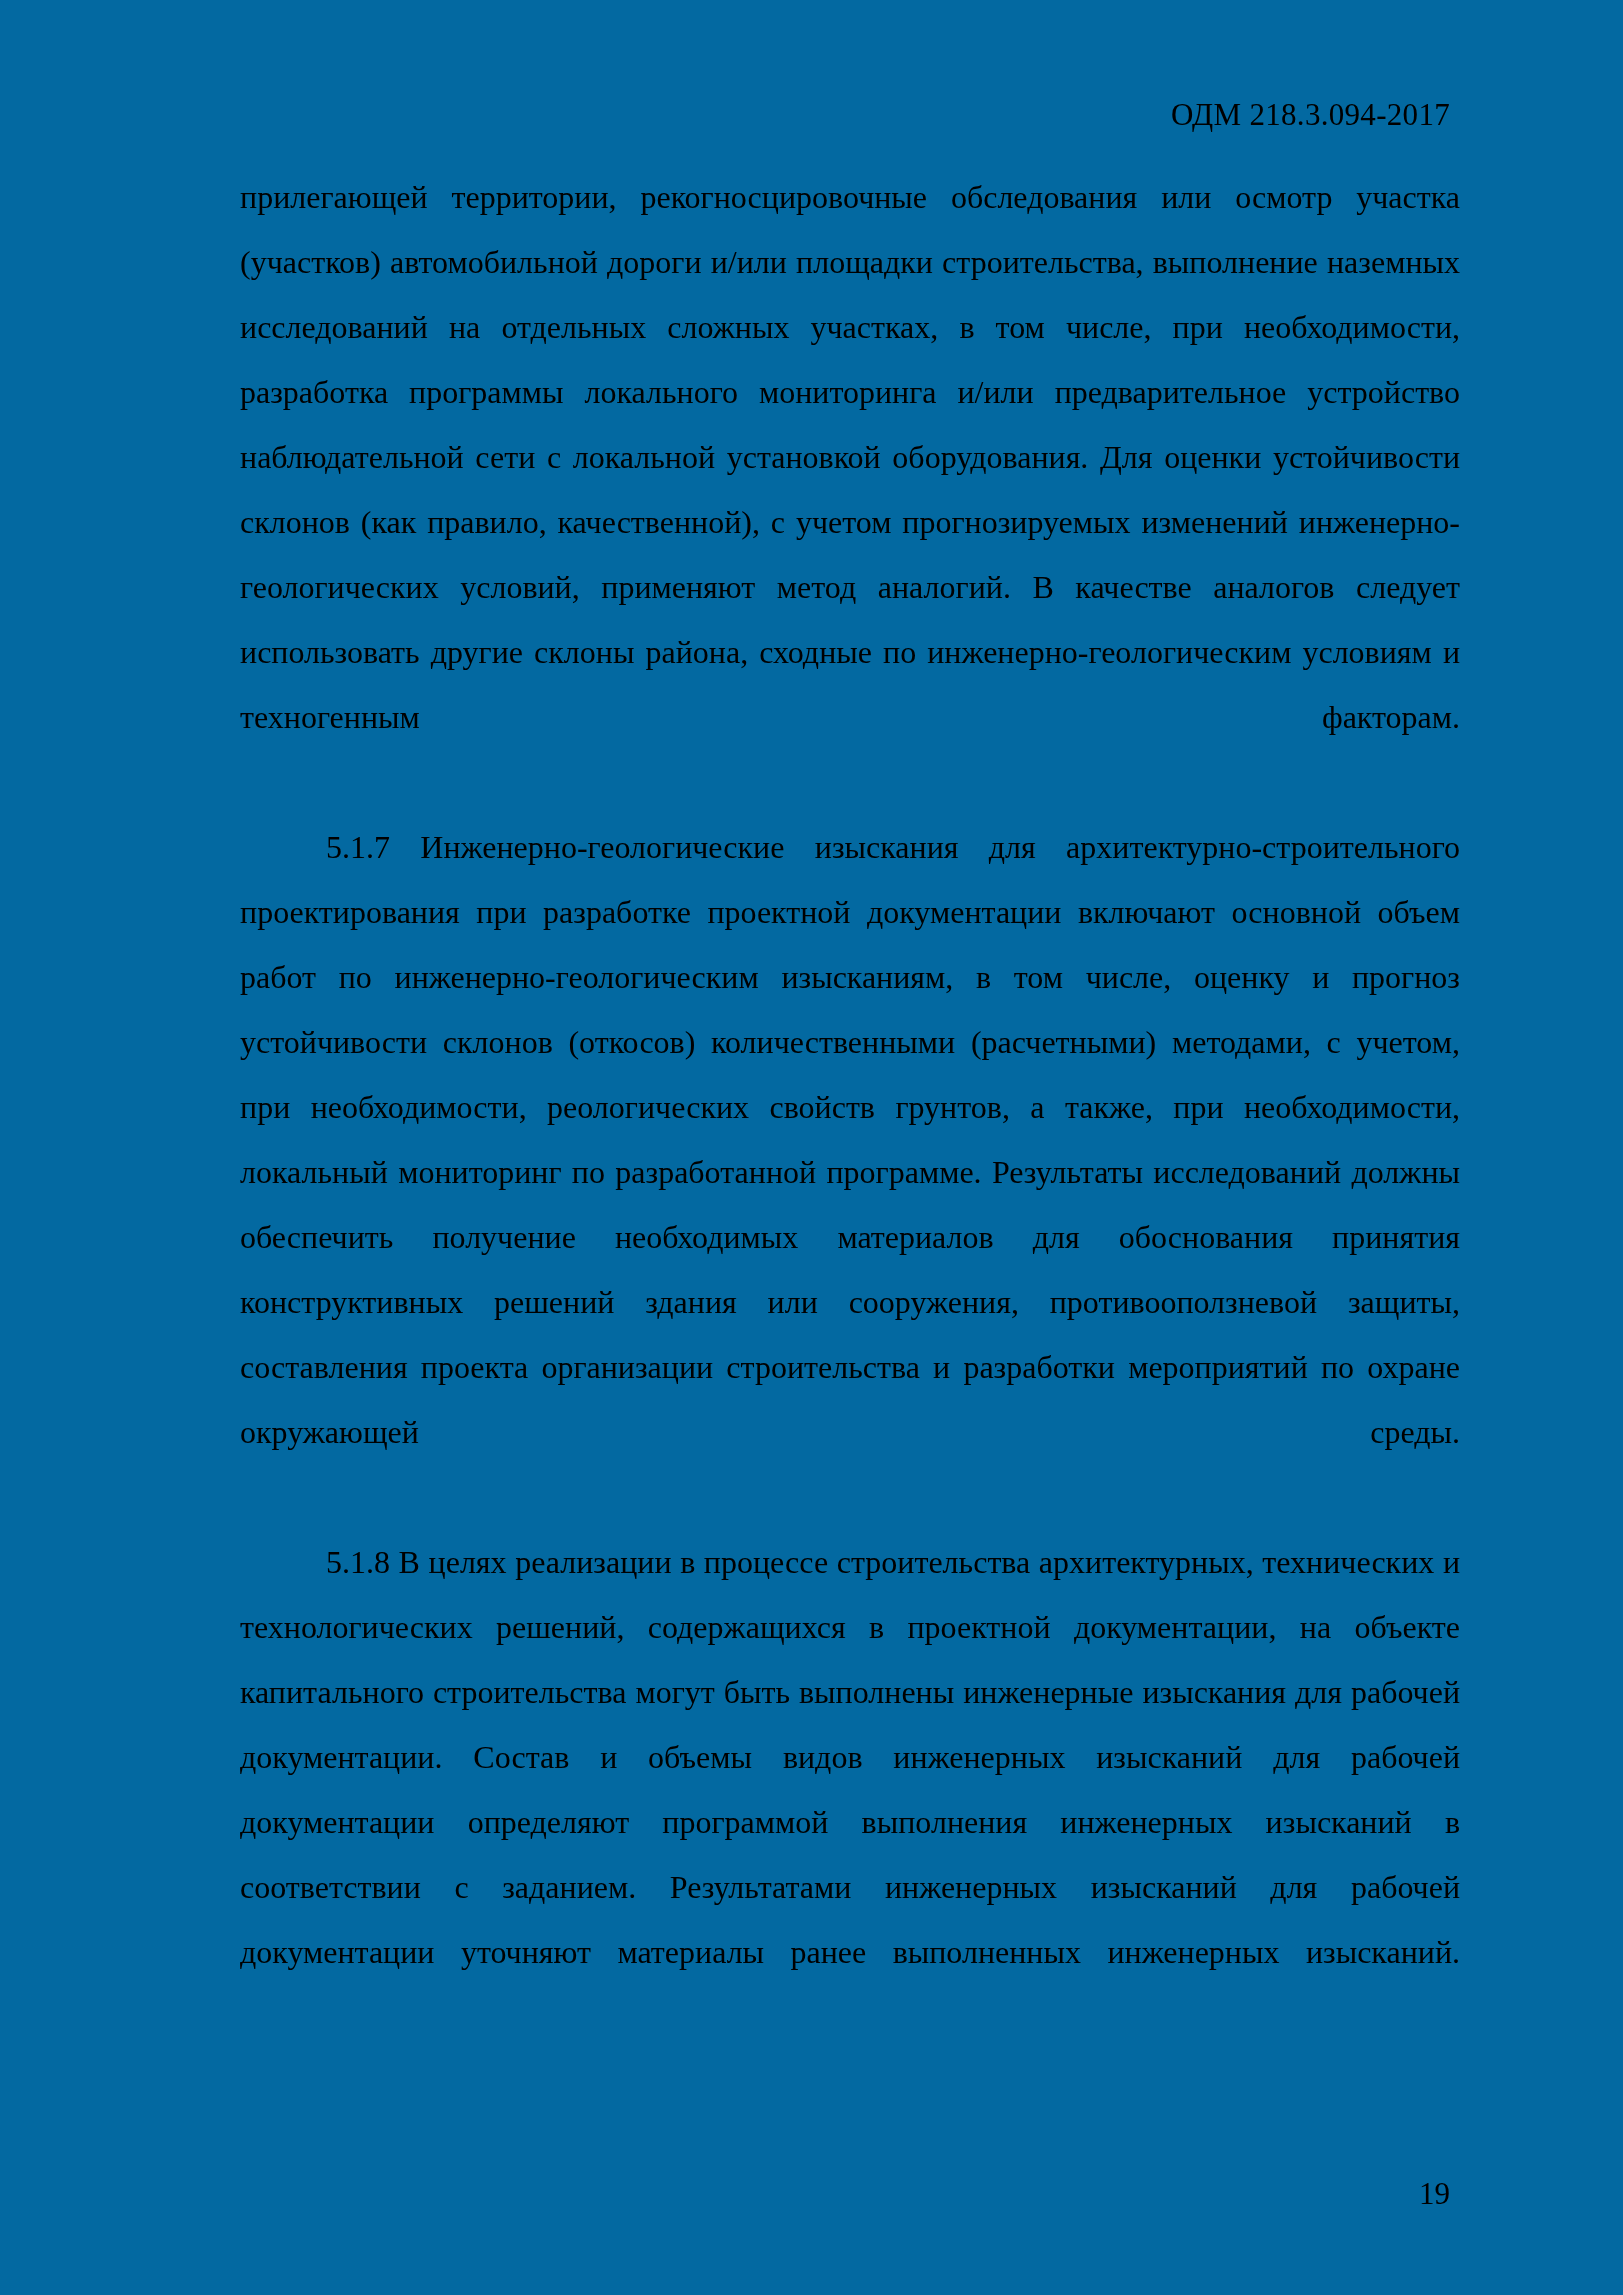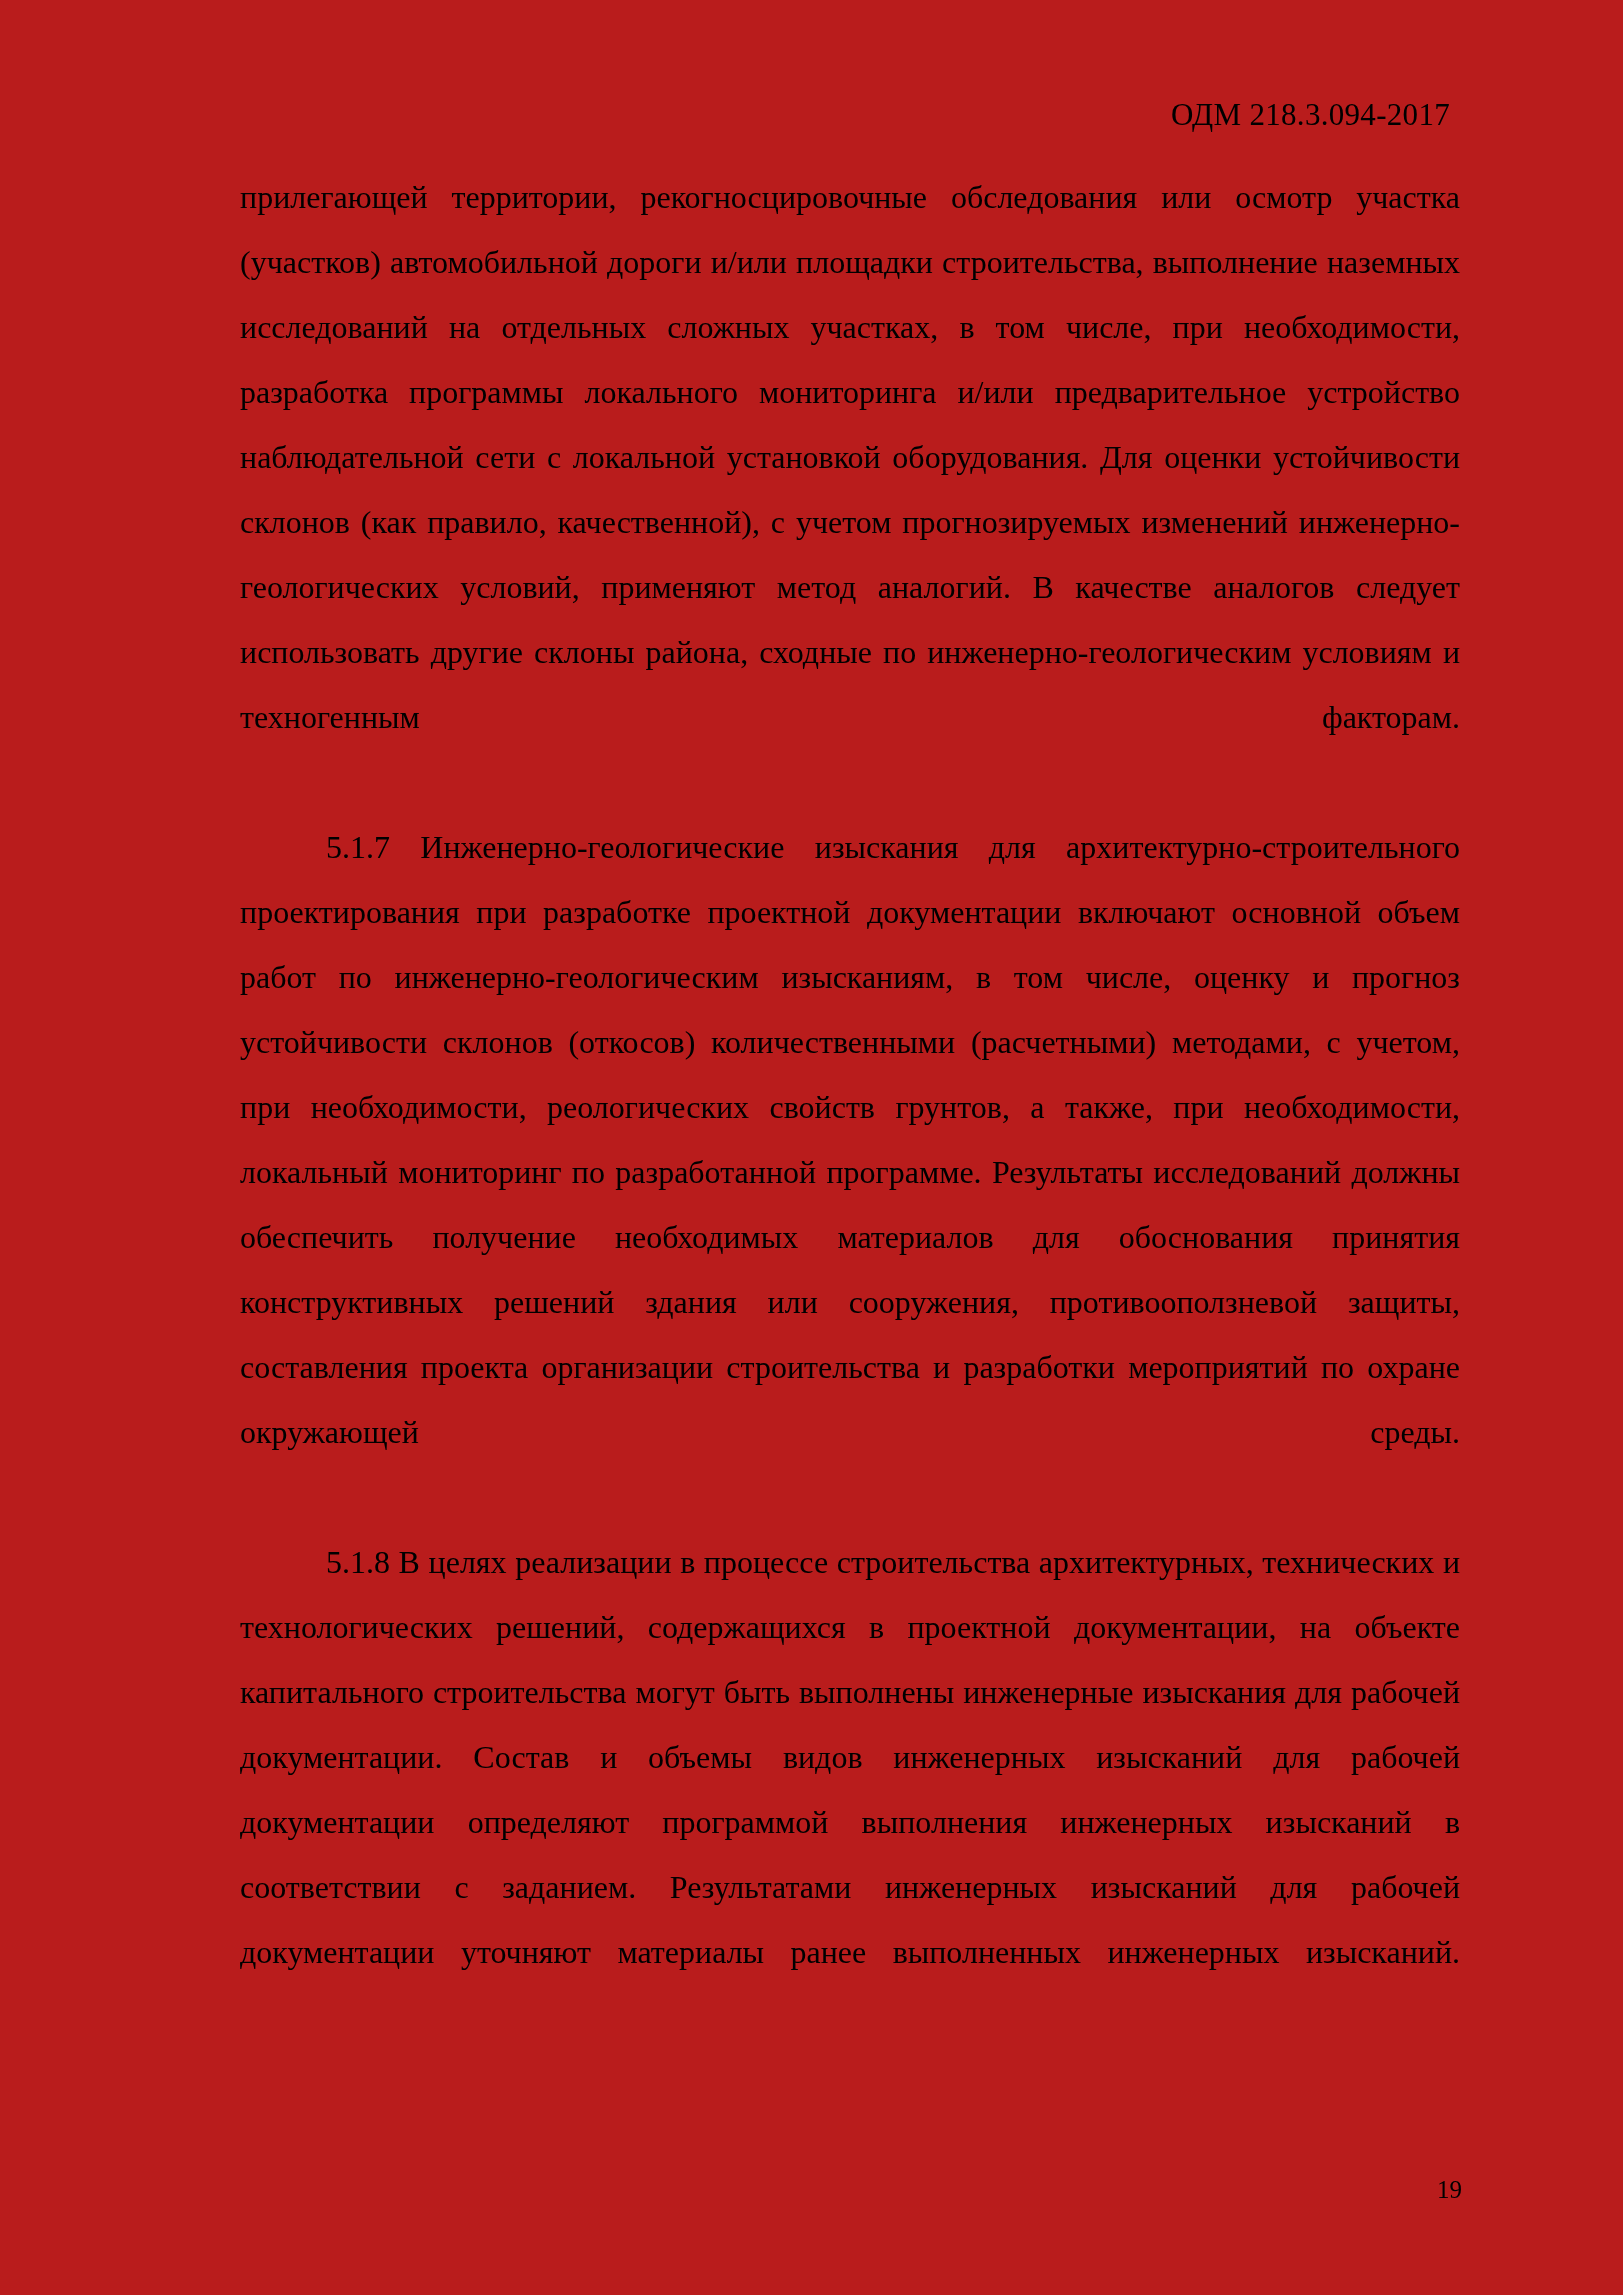--- a/index.html
+++ b/index.html
@@ -5,21 +5,21 @@
 <style>
   html, body {
     margin: 0;
     padding: 0;
     background: #ffffff;
   }
   .page {
     position: relative;
     width: 1623px;
     height: 2295px;
-    background: #b91c1c;
+    background: #0369a1;
     box-sizing: border-box;
     font-family: "Liberation Serif", "DejaVu Serif", serif;
     color: #000000;
     overflow: hidden;
   }
 
   
   .doc-header {
     position: absolute;
     top: 97px;
@@ -54,23 +54,23 @@
   
   p.para:after {
     content: "";
     display: inline-block;
     width: 100%;
   }
 
   
   .page-number {
     position: absolute;
-    right: 161px;
+    right: 173px;
     top: 2176px;
-    font-size: 25px;
+    font-size: 31px;
     line-height: 1.15;
   }
 </style>
 </head>
 <body>
 
 <div class="page">
 
   <div class="doc-header">ОДМ 218.3.094-2017</div>
 

